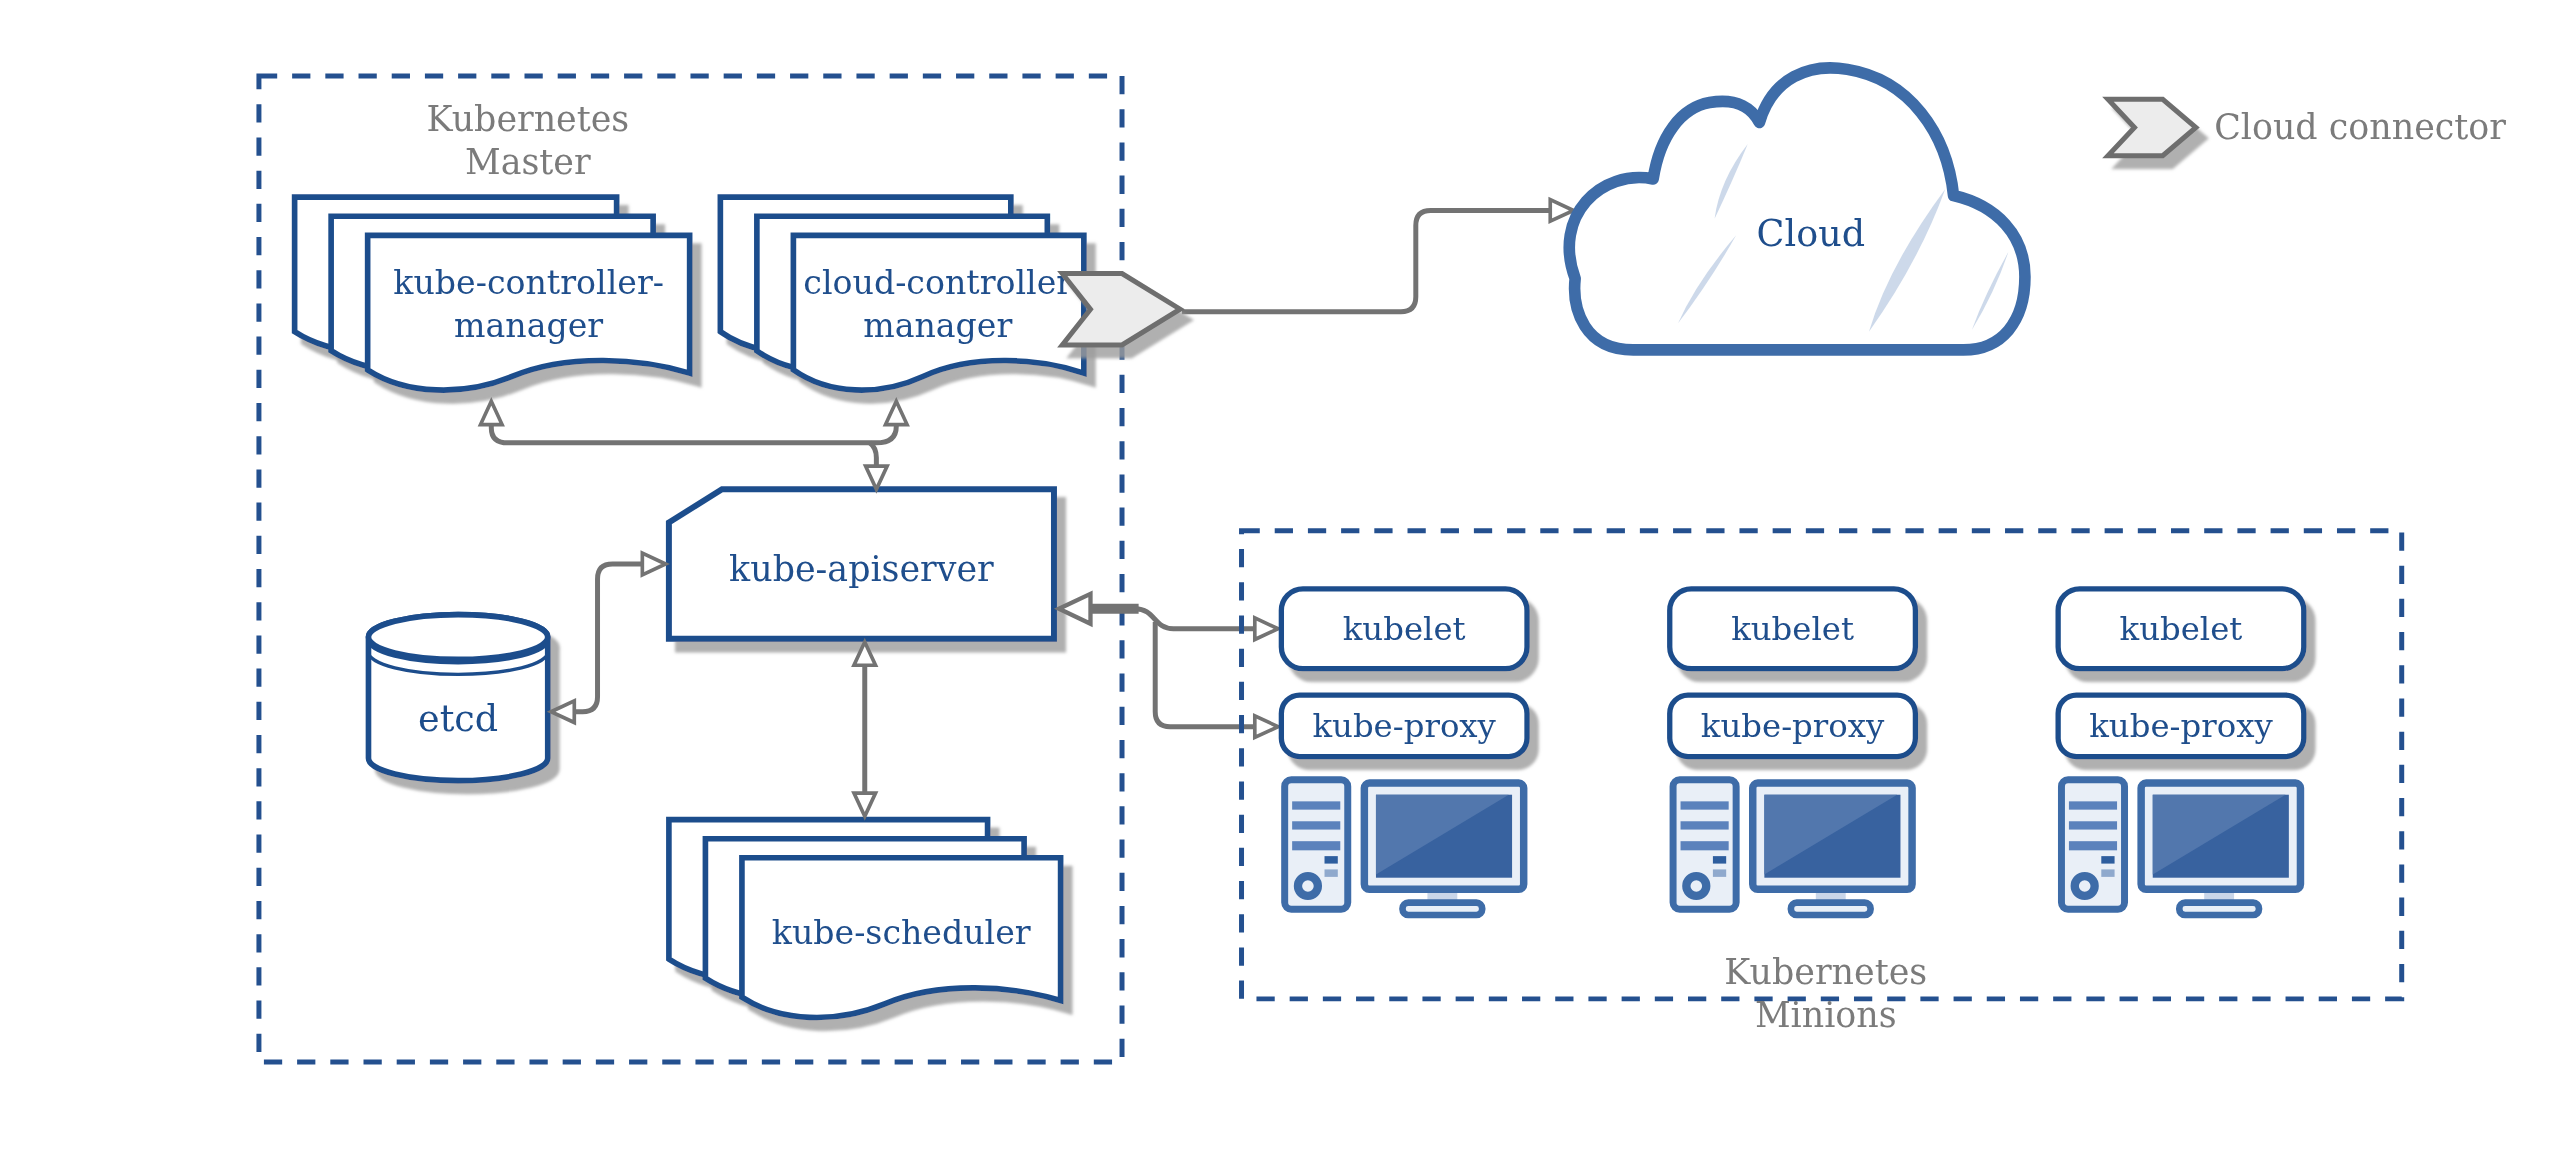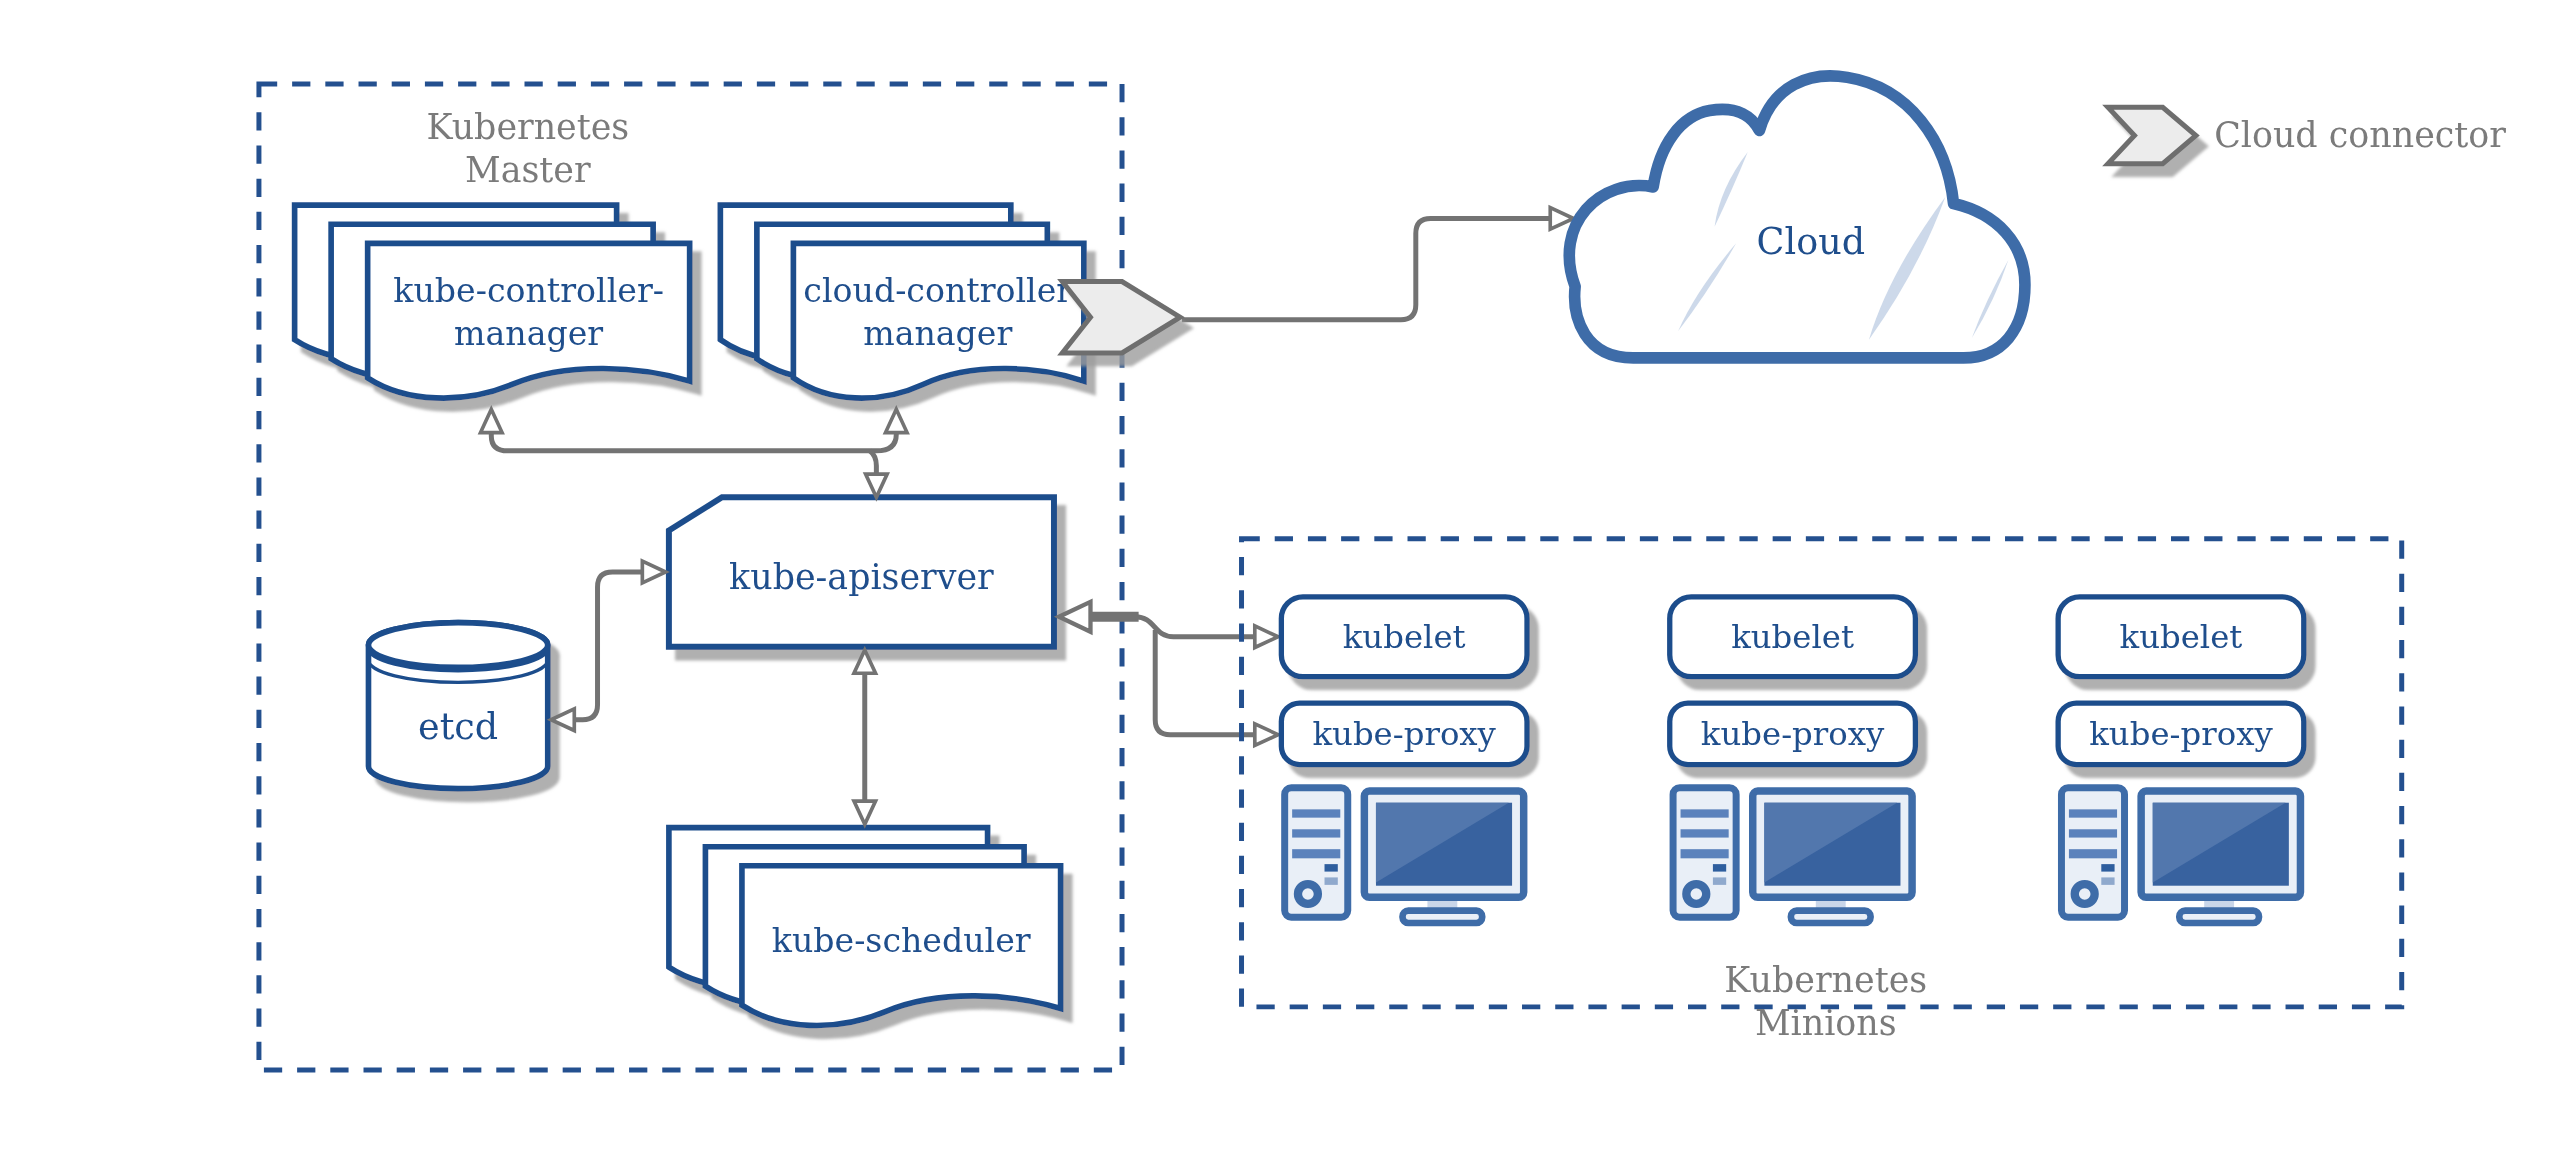--- a/index.html
+++ b/index.html
@@ -1,16 +1,16 @@
 <!DOCTYPE html>
 <html style="font-size:8.2px"><head>
 <meta charset="utf-8">
 <style>
   html,body{margin:0;padding:0;background:#ffffff;}
-  .stage{width:100%;max-width:2665px;margin:11px auto;}
+  .stage{width:100%;max-width:2665px;margin:3px auto;}
   svg{display:block;width:100%;height:auto;}
   text{font-family:"DejaVu Serif","Liberation Serif",serif;}
   .node-label{fill:#1F4E8C;}
   .gray-label{fill:#7B7B7B;}
   .f20{font-size:20px;}
   .f19{font-size:19.5px;}
   .f21{font-size:21px;}
   .f22{font-size:22px;}
   .doc{fill:#ffffff;stroke:#1F4E8C;stroke-width:3.4;}
   .boxline{fill:#ffffff;stroke:#1F4E8C;stroke-width:3.2;}

